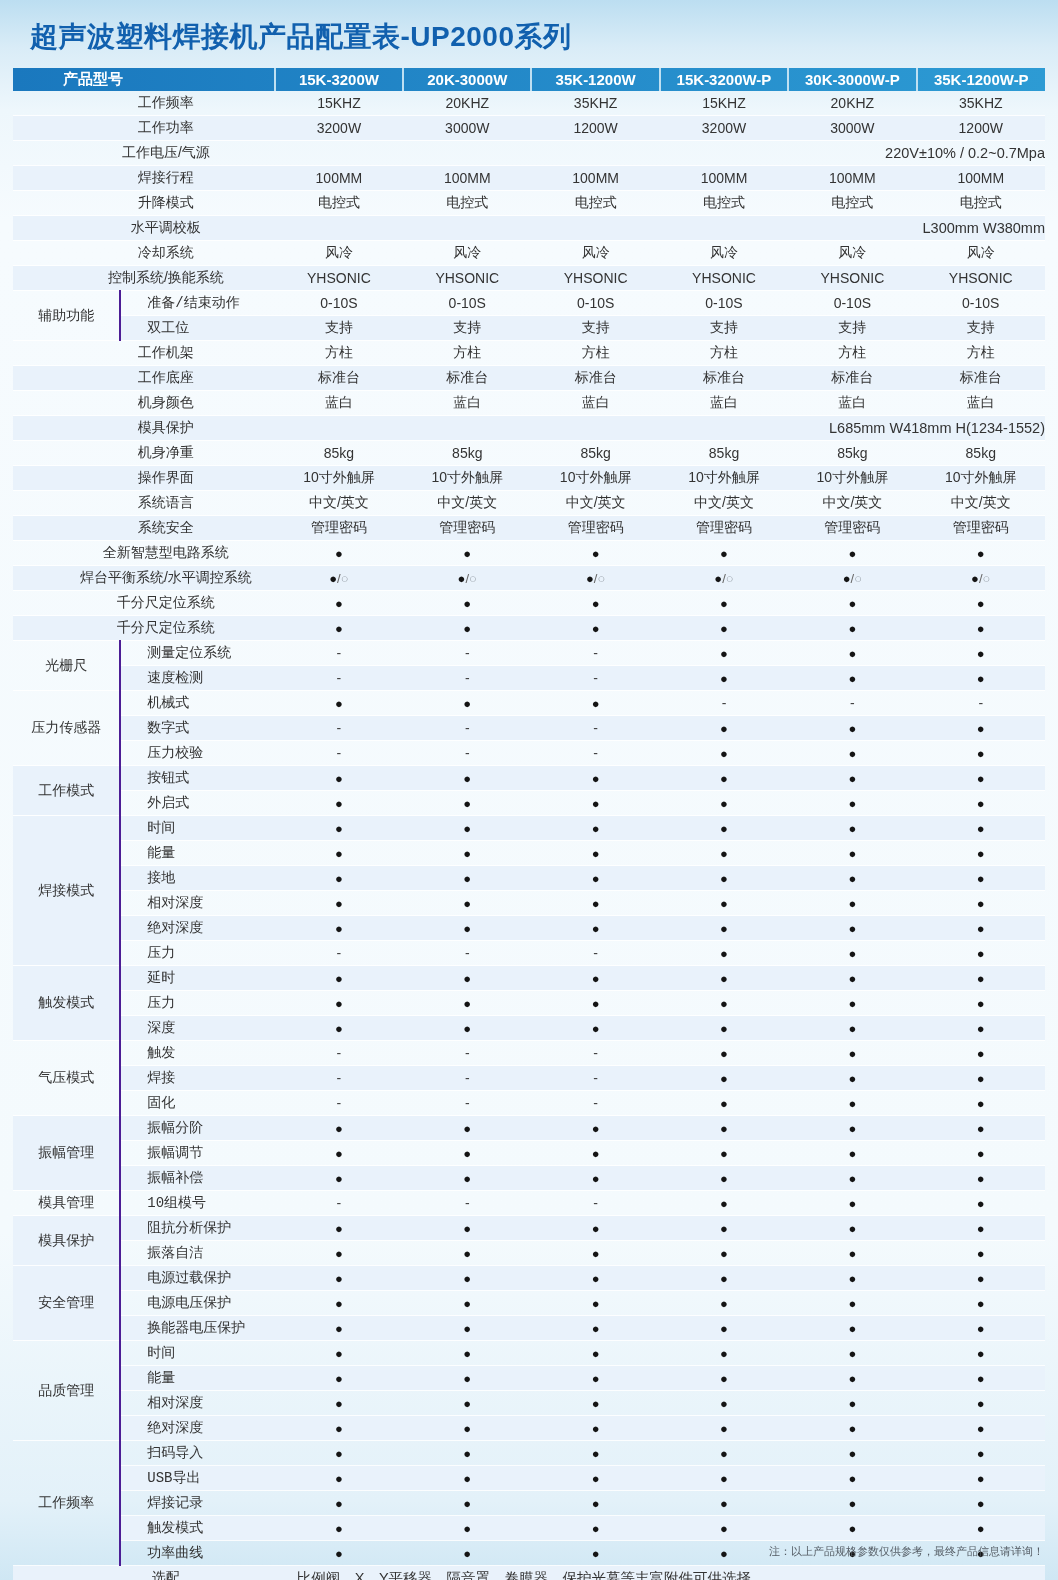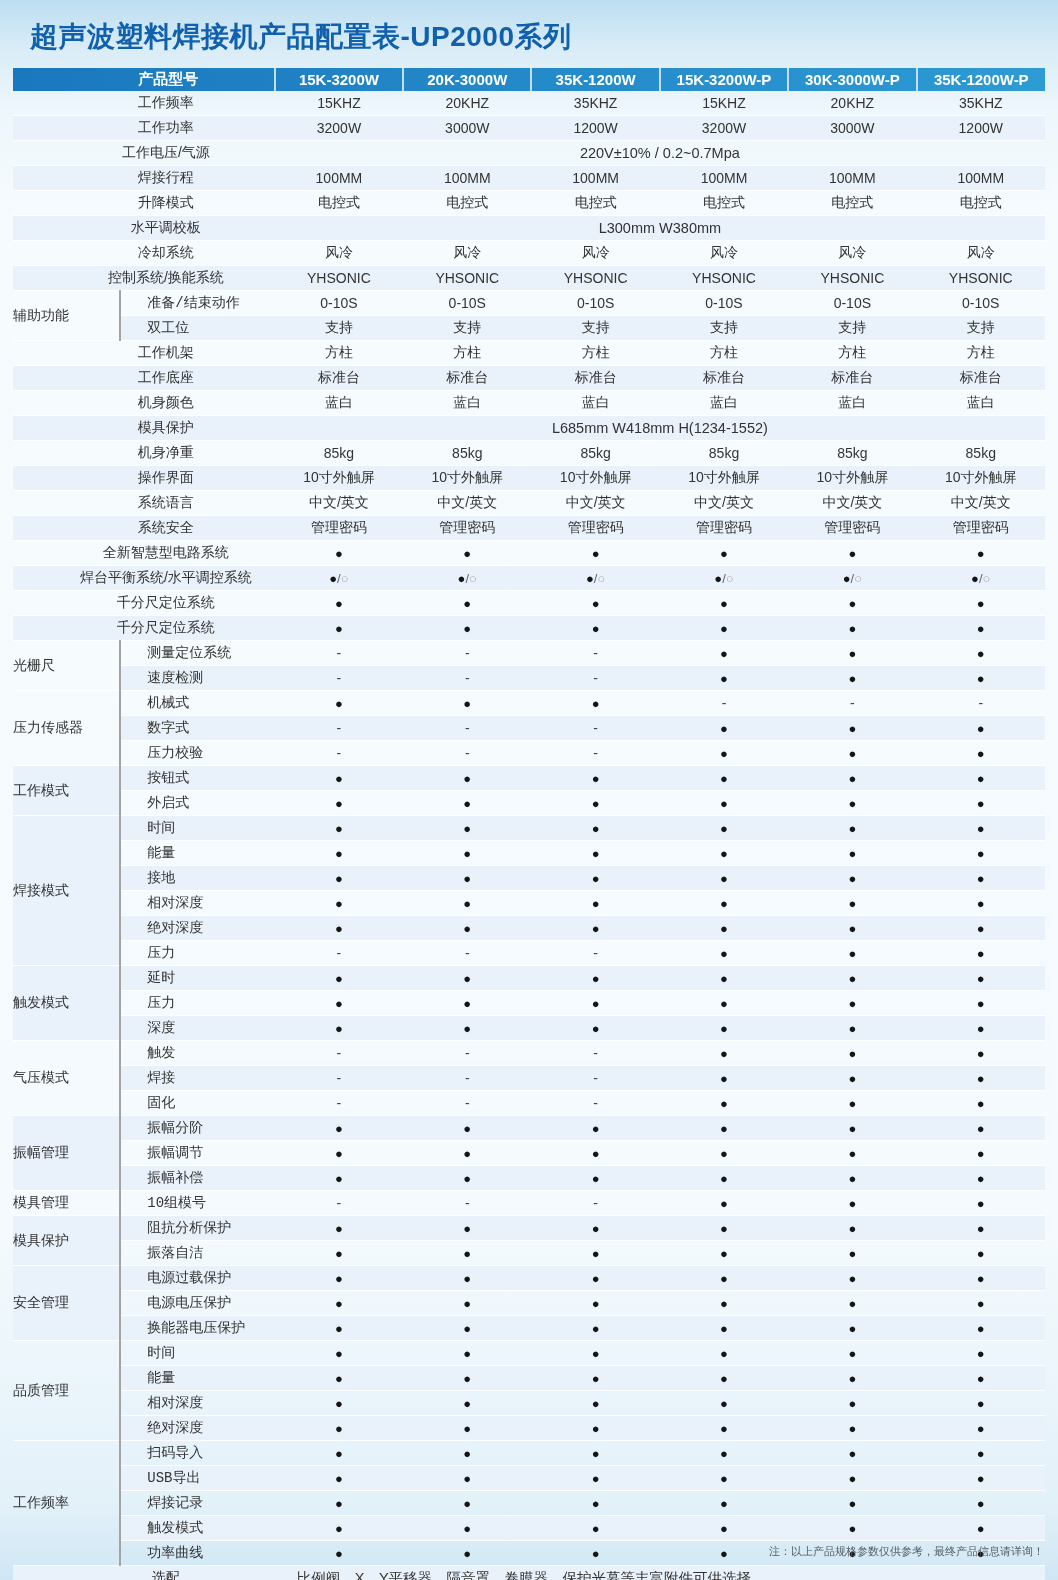--- a/index.html
+++ b/index.html
@@ -15,32 +15,32 @@
   table.spec{
     position:absolute;left:13px;top:68px;width:1032px;
     border-collapse:collapse;table-layout:fixed;
   }
   col.g{width:107px}col.s{width:154px}col.v{width:128px}
   thead th{
     height:23px;padding:0;color:#fff;font-size:15px;font-weight:bold;
     background:linear-gradient(90deg,#1a78be,#2d9bd4);
     background-attachment:fixed;border-left:2px solid #bfe0f2;
   }
-  thead th:first-child{border-left:none;text-align:center;padding-left:50px;}
+  thead th:first-child{border-left:none;text-align:left;padding-left:50px;}
   thead{background:linear-gradient(90deg,#1a78be,#2d9bd4);}
   thead th{background:transparent;}
   tbody td{
     height:24px;padding:0;font-size:14px;color:#333;text-align:center;
     border-bottom:1px solid rgba(255,255,255,.85);white-space:nowrap;overflow:hidden;
   }
   tbody tr:nth-child(even){background:#e9f2fb;}
   td.lbl{text-align:center;padding-left:44px;}
-  td.grp{text-align:left;border-right:2px solid #a3a3a3;background:transparent;}
+  td.grp{text-align:center;border-right:2px solid #4c1d95;background:transparent;}
   td.sub{text-align:left;padding-left:26px;font-family:Liberation Mono, monospace;}
-  td.span-val{text-align:center;font-size:14.5px;}
+  td.span-val{text-align:right;font-size:14.5px;}
   td.span-left{text-align:left;padding-left:22px;}
   td.c-dot{font-size:13px;color:#141414;}
   td.c-dash{color:#444;}
   .hollow{color:#9aa2aa;}
   .sep{color:#666;}
   .footer-note{
     position:absolute;right:14px;top:1544px;
     font-size:11px;color:#545c64;
   }
 </style>

